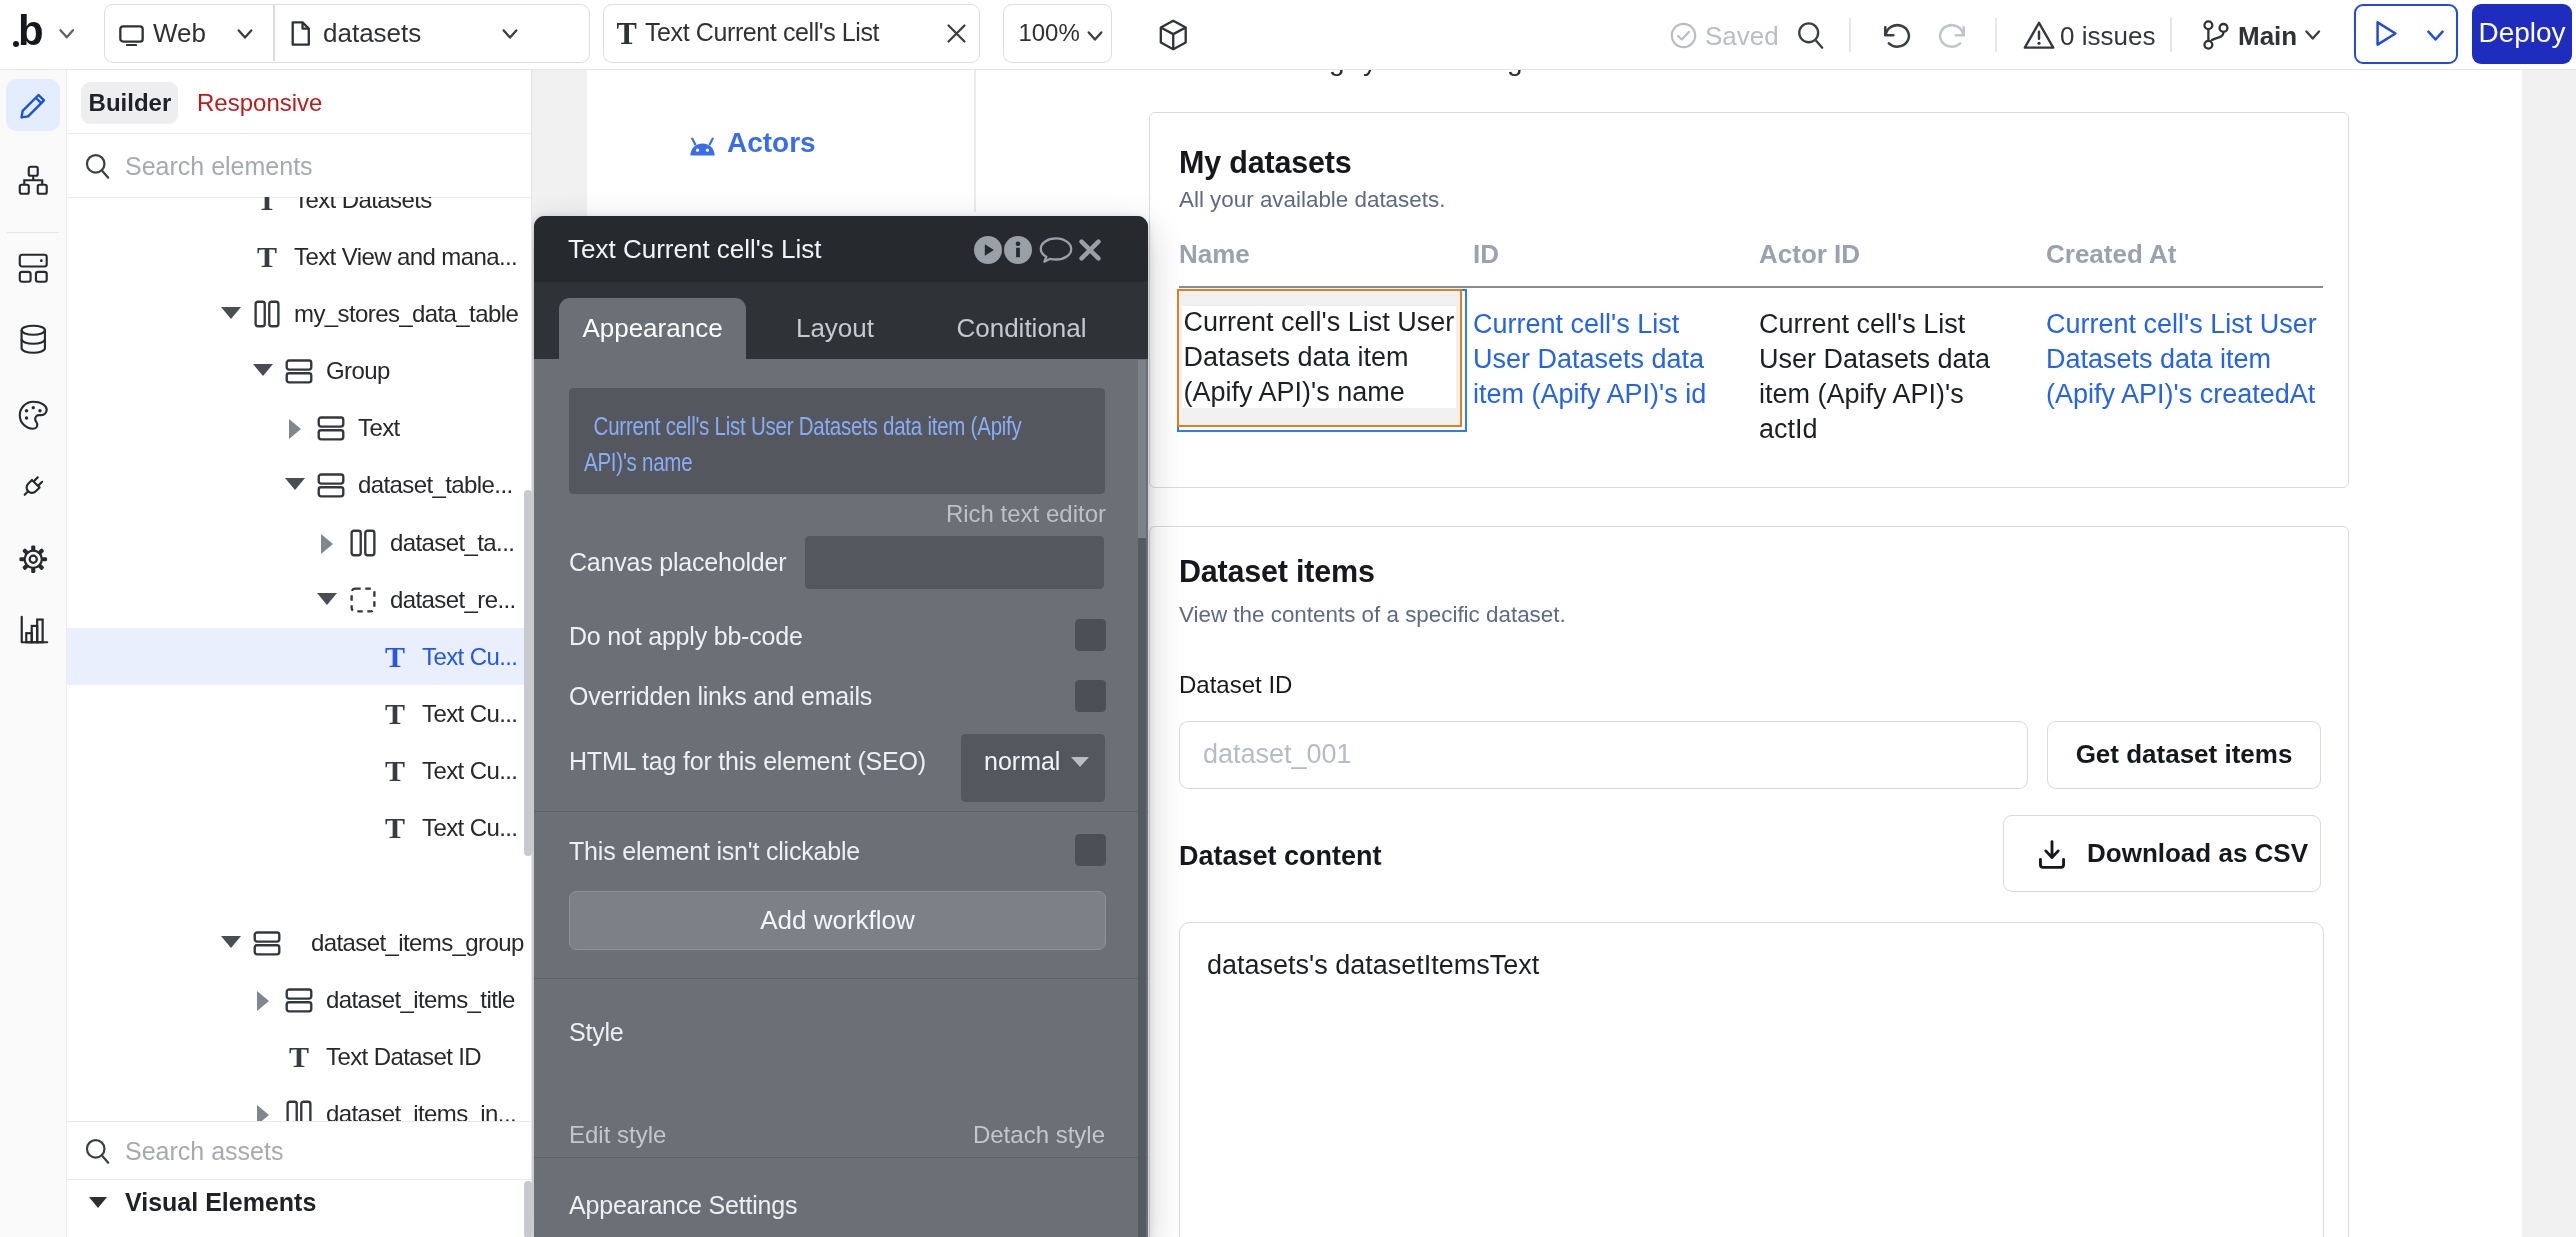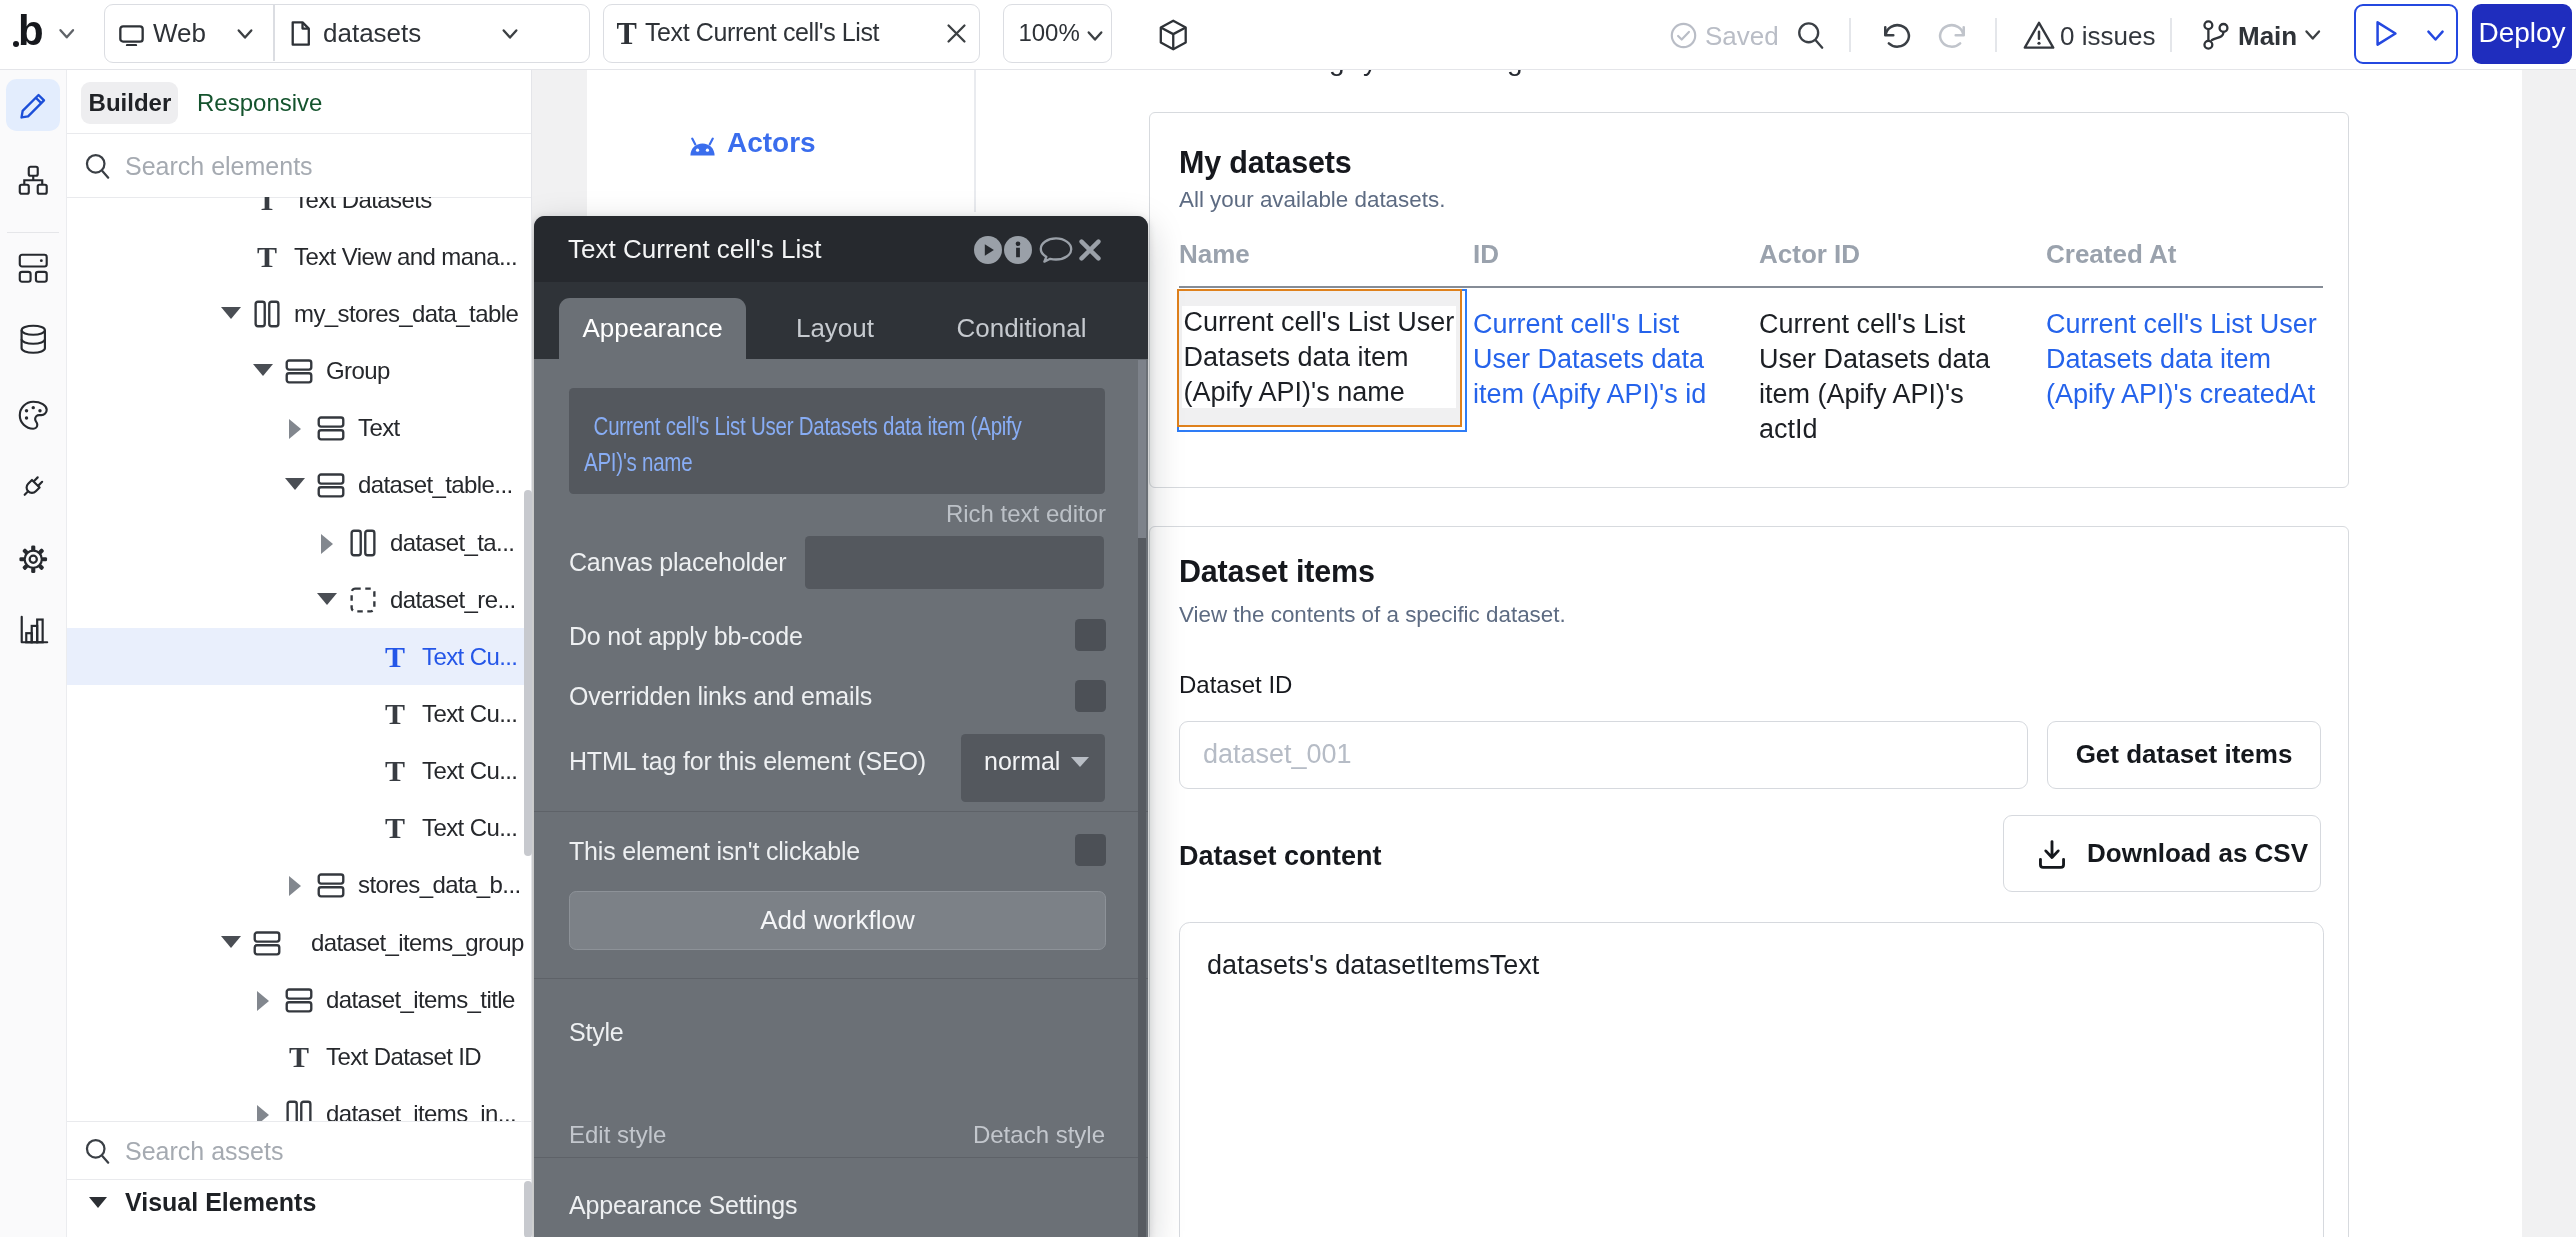--- a/index.html
+++ b/index.html
@@ -24,21 +24,21 @@
 
   
   #iconrail { position:absolute; left:0; top:70px; width:67px; height:1168px; background:#fafafb; border-right:0.9px solid #ebecef; z-index:30; }
   .rail-divider { position:absolute; left:7.2px; width:52px; height:0.9px; background:#e5e6e9; }
   .rail-active { position:absolute; left:6.3px; top:9px; width:54px; height:52px; background:#e3edfd; border-radius:10.8px; }
 
   
   #explorer { position:absolute; left:67px; top:70px; width:465px; height:1168px; background:#fff; border-right:0.9px solid #e4e5e9; z-index:30; }
   #explorer-header { position:absolute; left:0; top:0; width:100%; height:64px; border-bottom:0.9px solid #e9eaed; }
   .builder-pill { position:absolute; left:14.4px; top:11.7px; width:97px; height:42px; background:#eeeef0; border-radius:9px; text-align:center; line-height:42px; font-weight:700; font-size:24px; color:#202226; }
-  .responsive-tab { position:absolute; left:130px; top:11.7px; height:42px; line-height:42px; font-size:24px; color:#14532d; }
+  .responsive-tab { position:absolute; left:130px; top:11.7px; height:42px; line-height:42px; font-size:24px; color:#b91c1c; }
   #search-el-row { position:absolute; left:0; top:64px; width:100%; height:64px; border-bottom:0.9px solid #e9eaed; }
   .search-ph { position:absolute; left:58px; top:0; height:64px; line-height:64px; font-size:25px; color:#a5aab1; }
   #tree-viewport { position:absolute; left:0; top:127px; width:100%; height:924px; overflow:hidden; }
   .tree-row { position:absolute; left:0; width:100%; height:57px; }
   .tree-row.selected { background:#e9effc; }
   .tree-label { position:absolute; top:0; height:57px; line-height:57px; font-size:24px; color:#26282c; white-space:nowrap; letter-spacing:-0.6px;text-align:right; }
   .tree-row.selected .tree-label { color:#2456e8; }
   .tree-caret { position:absolute; top:22.4px; width:0; height:0; }
   .caret-exp { border-left:10px solid transparent; border-right:10px solid transparent; border-top:12.6px solid #4a4e54; }
   .caret-col { border-top:10px solid transparent; border-bottom:10px solid transparent; border-left:12.6px solid #82878e; margin-top:-2.7px; margin-left:3.6px; }
@@ -372,30 +372,20 @@
           <span class="t-glyph">T</span>
         </div>
         <span class="tree-label" style="left: 355px;">Text Cu...</span>
       </div>
       <div class="tree-row" style="top: 602px;">
         <div class="tree-icon" style="left: 313px;">
           <span class="t-glyph">T</span>
         </div>
         <span class="tree-label" style="left: 355px;">Text Cu...</span>
       </div>
-      <div class="tree-row" style="top: 659px;">
-        <div class="tree-caret caret-col" style="left: 218px;"></div>
-        <div class="tree-icon" style="left: 249px;">
-          <svg width="30" height="30" viewBox="0 0 33 33">
-            <rect x="3" y="5" width="27" height="10" rx="2.5" fill="none" stroke="#34383e" stroke-width="2.6"></rect>
-            <rect x="3" y="19" width="27" height="10" rx="2.5" fill="none" stroke="#34383e" stroke-width="2.6"></rect>
-          </svg>
-        </div>
-        <span class="tree-label" style="left: 291px;">stores_data_b...</span>
-      </div>
       <div class="tree-row" style="top: 717px;">
         <div class="tree-caret caret-exp" style="left: 154px;"></div>
         <div class="tree-icon" style="left: 185px;">
           <svg width="30" height="30" viewBox="0 0 33 33">
             <rect x="3" y="5" width="27" height="10" rx="2.5" fill="none" stroke="#34383e" stroke-width="2.6"></rect>
             <rect x="3" y="19" width="27" height="10" rx="2.5" fill="none" stroke="#34383e" stroke-width="2.6"></rect>
           </svg>
         </div>
         <span class="tree-label" style="left: 244px;">dataset_items_group</span>
       </div>

